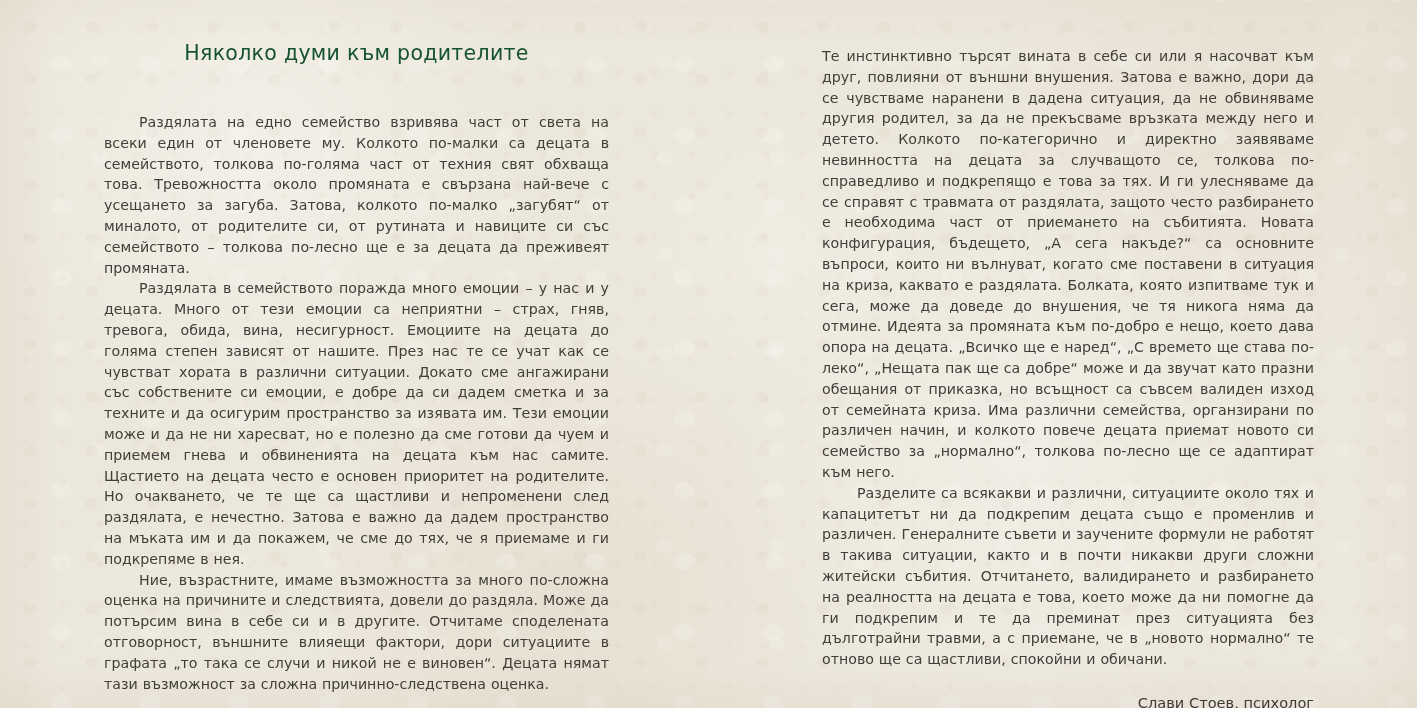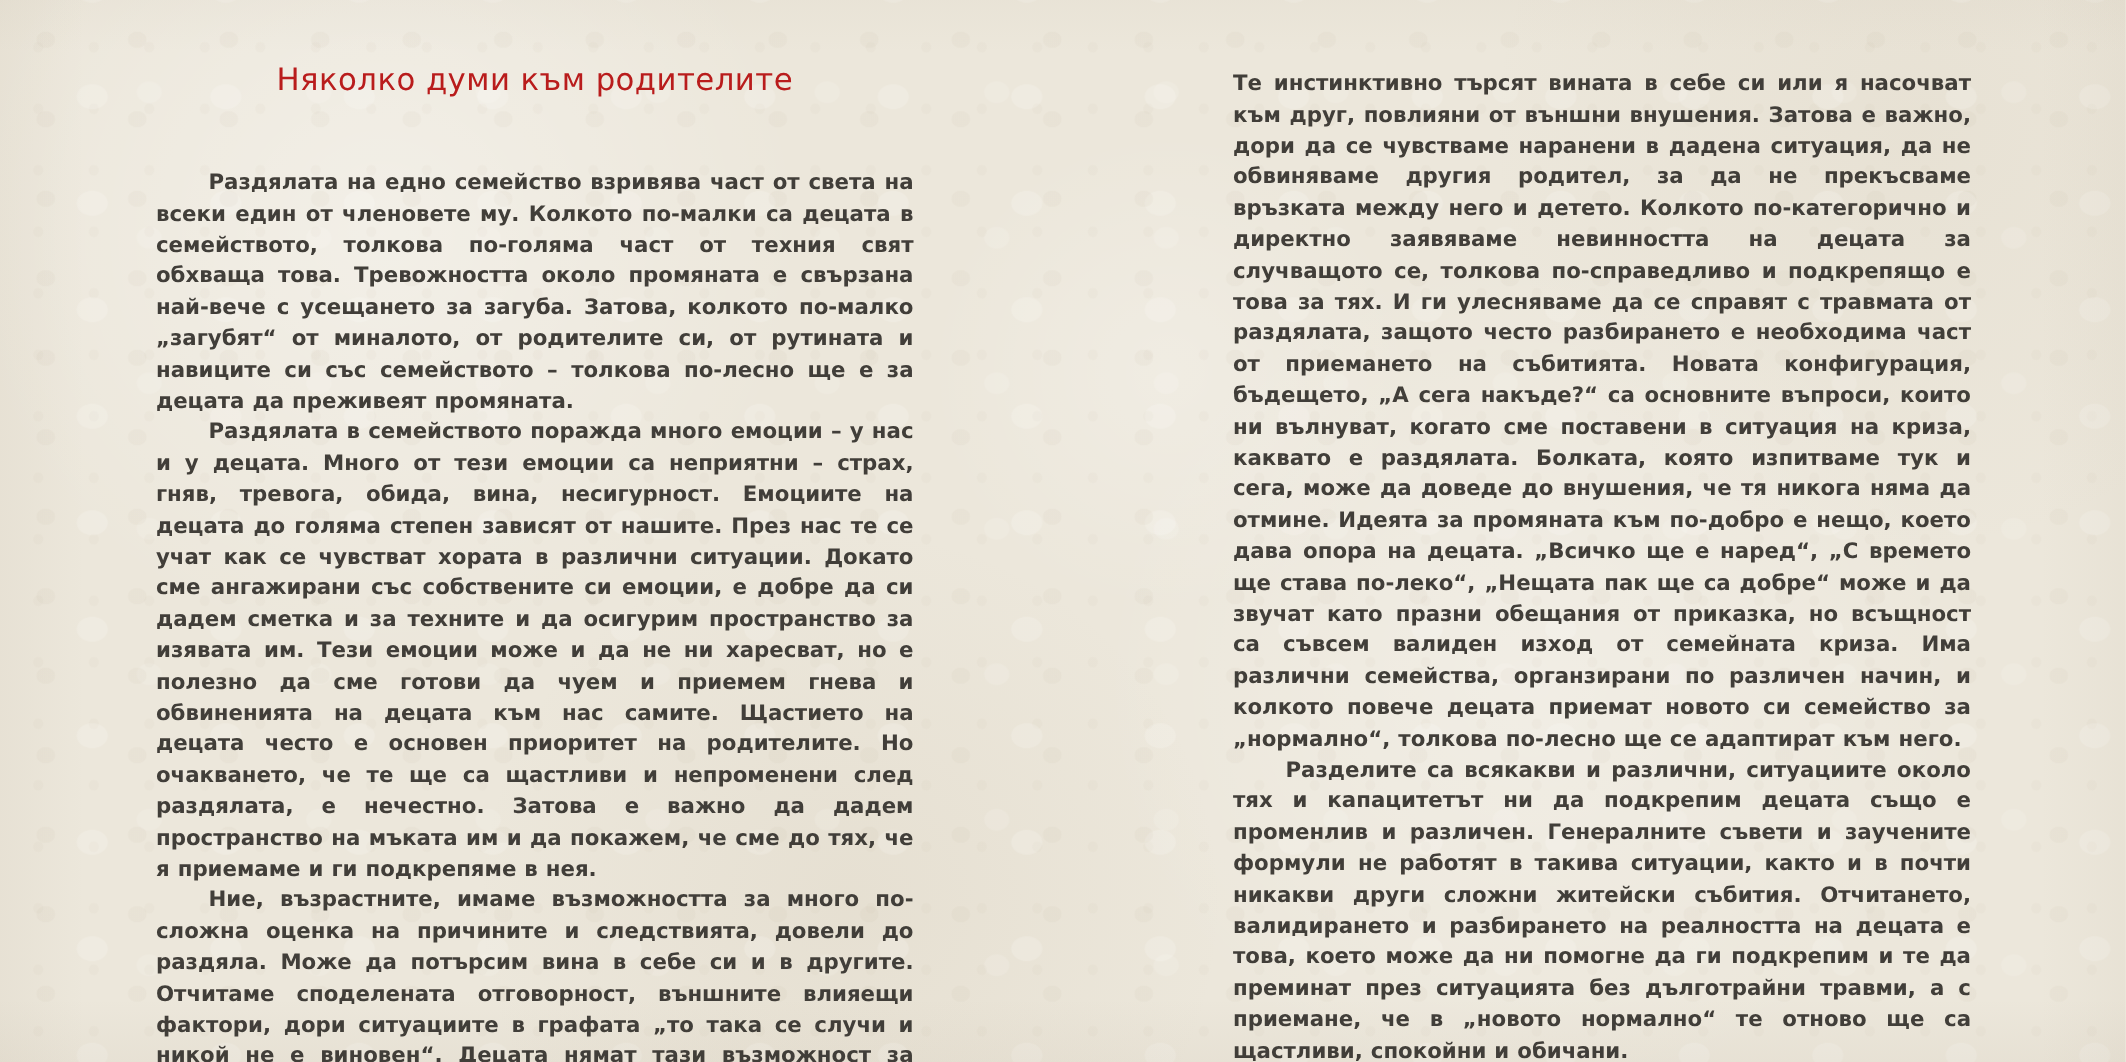--- a/index.html
+++ b/index.html
@@ -55,31 +55,30 @@
   }
   .page-right {
     left: 822px;
     top: 46px;
     width: 492px;
   }
   h1.doc-title {
     font-size: 20.5px;
     font-weight: 500;
     letter-spacing: 0.3px;
-    color: #b91c1c;
+    color: #14532d;
     text-align: center;
     margin: 0 0 46px 0;
     line-height: 26px;
   }
   p.body-par {
     margin: 0;
     text-align: justify;
     text-indent: 35px;
     word-spacing: 0.4px;
-    font-weight: bold;
   }
   p.body-par.no-indent {
     text-indent: 0;
   }
   .signature {
     margin-top: 23px;
     text-align: right;
     font-size: 14.6px;
     color: #3d3a35;
   }

